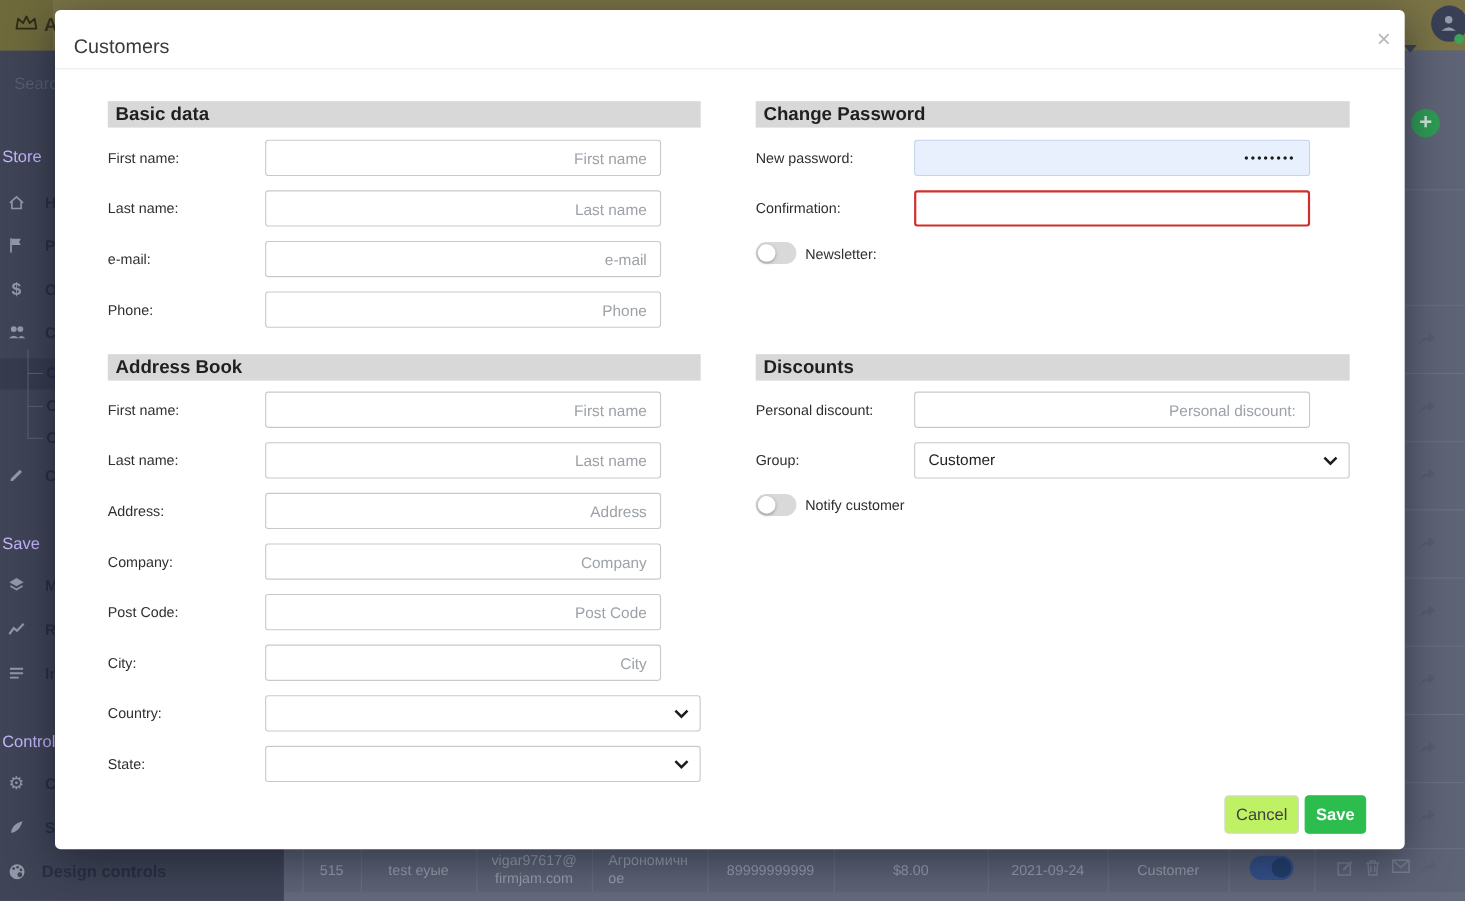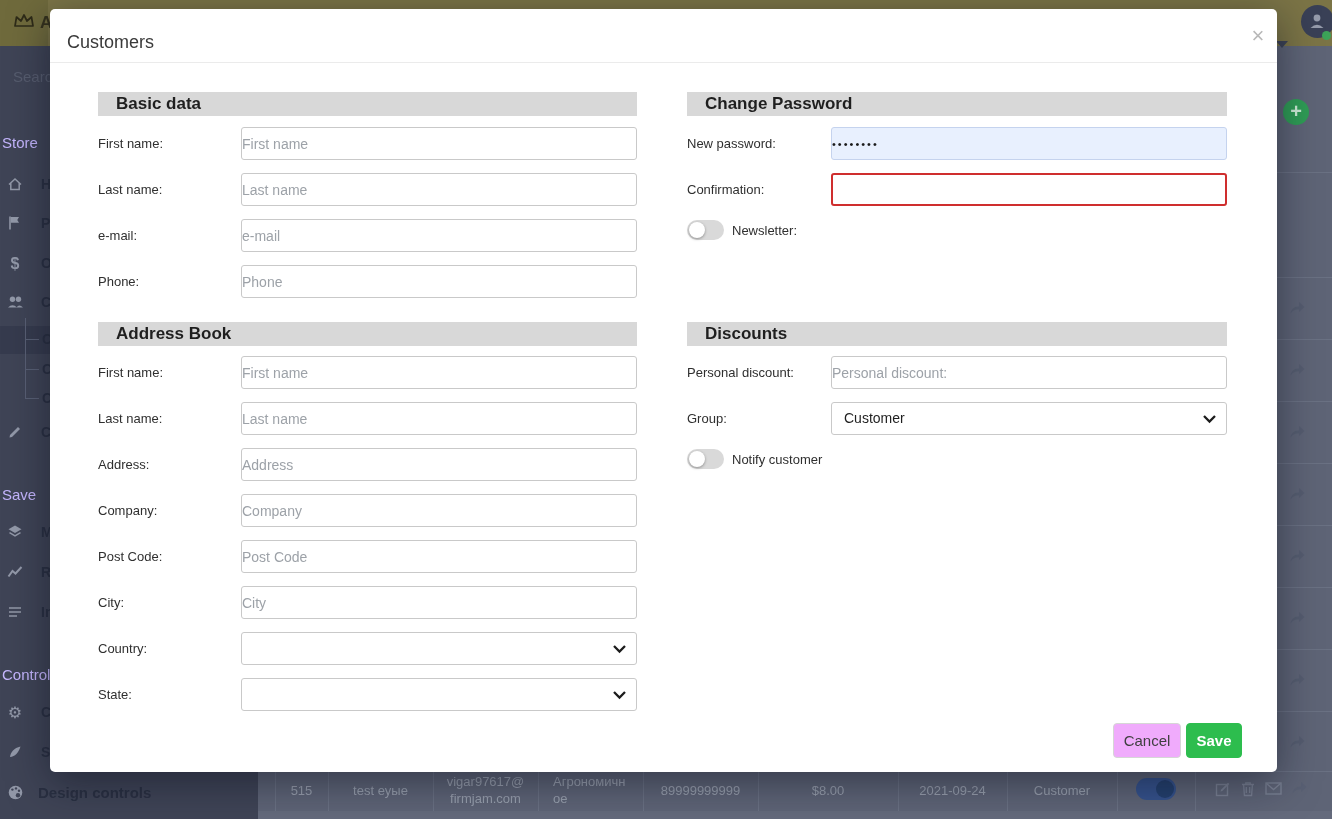--- a/index.html
+++ b/index.html
@@ -40,36 +40,36 @@
   .bottom-strip { position:absolute; left:258px; top:811px; width:1074px; height:8px; background:#646a7c; z-index:1; }
 
   
   .modal { position:absolute; left:50px; top:9px; width:1227px; height:763px; background:#ffffff; border-radius:5px; box-shadow:0 10px 40px rgba(10,14,28,.5); z-index:10; }
   .m-title { position:absolute; left:17px; top:23px; font-size:18px; font-weight:500; color:#3a3a3a; }
   .m-close { position:absolute; left:1197px; top:16px; width:22px; height:22px; font-size:22px; line-height:22px; text-align:center; color:#b8b8b8; cursor:pointer; }
   .m-divider { position:absolute; left:0; top:53px; width:1227px; height:1px; background:#ebebeb; }
   .col { position:absolute; top:0; height:763px; }
   .col-l { left:48px; width:539px; }
   .col-r { left:637px; width:540px; }
-  .sec-bar { position:absolute; left:0; width:100%; height:24px; background:#d8d8d8; color:#1f1f1f; font-size:17px; font-weight:bold; line-height:24px; padding-left:18px; }
+  .sec-bar { position:absolute; left:0; width:100%; height:24px; background:#d8d8d8; color:#1f1f1f; font-size:17px; font-weight:bold; line-height:24px; padding-left:7px; }
   .frow { position:absolute; left:0; width:100%; height:33px; }
   .flabel { position:absolute; left:0; top:9px; font-size:13px; color:#2f2f2f; }
-  .tin { position:absolute; left:143px; top:0; width:396px; height:33px; border:1px solid #c9c9c9; border-radius:3px; background:#fff; font-family:inherit; font-size:14px; color:#222; padding:0 0; outline:none; }
+  .tin { position:absolute; left:143px; top:0; width:360px; height:33px; border:1px solid #c9c9c9; border-radius:3px; background:#fff; font-family:inherit; font-size:14px; color:#222; padding:0 12px; outline:none;text-align:right; }
   .col-r .tin { left:144px; }
   .tin::placeholder { color:#9da2a8; opacity:1; }
   .tin.pw { background:#e8f0fe; border-color:#c5d3ee; font-size:11px; letter-spacing:2px; color:#1a1a1a; line-height:33px; }
   .tin.err { border:2px solid #cf2e2e; }
   .sel { position:absolute; left:143px; top:0; width:396px; height:33px; border:1px solid #c9c9c9; border-radius:3px; background:#fff; font-size:14px; color:#1f1f1f; line-height:31px; padding:0 12px; cursor:pointer; }
   .col-r .sel { left:144px; }
   .sel svg { position:absolute; right:9px; top:11px; }
   .toggle { position:absolute; left:0; top:0; width:37px; height:20px; border-radius:10px; background:#d9d9d9; cursor:pointer; }
   .toggle .knob { position:absolute; left:2px; top:2px; width:16px; height:16px; border-radius:50%; background:#fff; box-shadow:0 1px 3px rgba(0,0,0,.35); }
   .t-label { position:absolute; left:45px; top:3px; font-size:13px; color:#2f2f2f; }
   .btn { position:absolute; top:714px; height:35px; border-radius:4px; font-family:inherit; font-size:15px; cursor:pointer; }
-  .btn-cancel { left:1063px; width:68px; background:#f0abfc; border:1px solid #d6d6d6; color:#3f3f3f; }
+  .btn-cancel { left:1063px; width:68px; background:#bef264; border:1px solid #d6d6d6; color:#3f3f3f; }
   .btn-save { left:1136px; width:56px; background:#2dbd4e; border:1px solid #2dbd4e; color:#fff; font-weight:bold; }
 </style>
 </head>
 <body>
 
 <div class="bg-header">
   <div class="logo-box">
     <svg style="position:absolute;left:12px;top:11px" width="24" height="20" viewBox="0 0 24 20">
       <path d="M3 15 L4.5 6 L9 10 L12 4 L15 10 L19.5 6 L21 15 Z" fill="none" stroke="#2e2b18" stroke-width="1.7" stroke-linejoin="round"></path>
     </svg>

